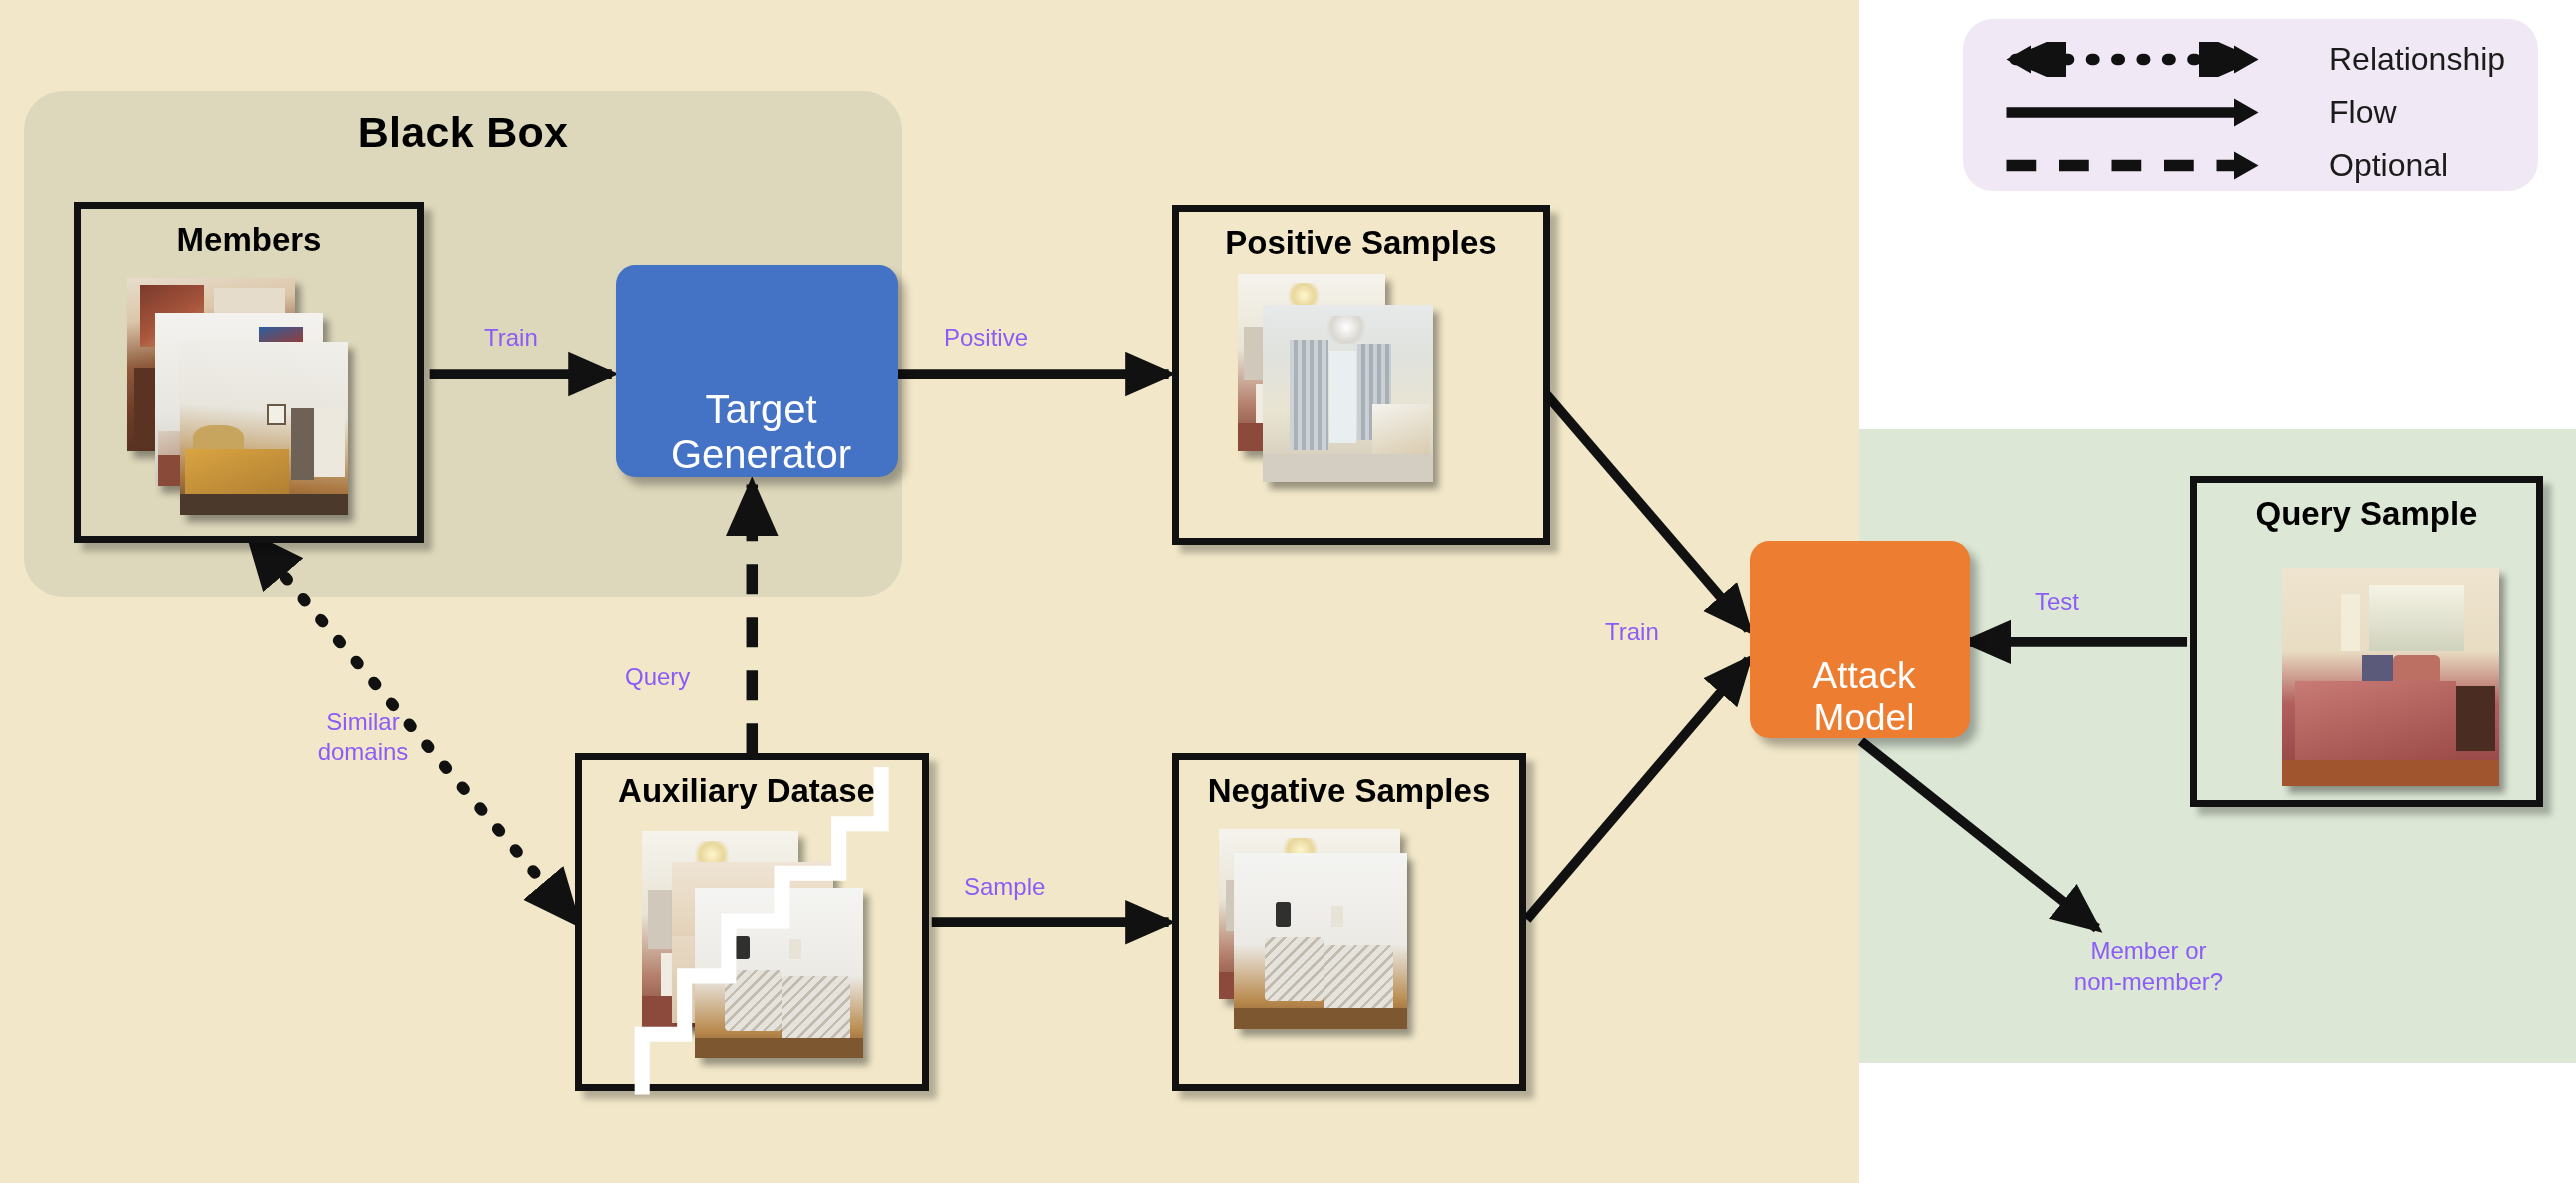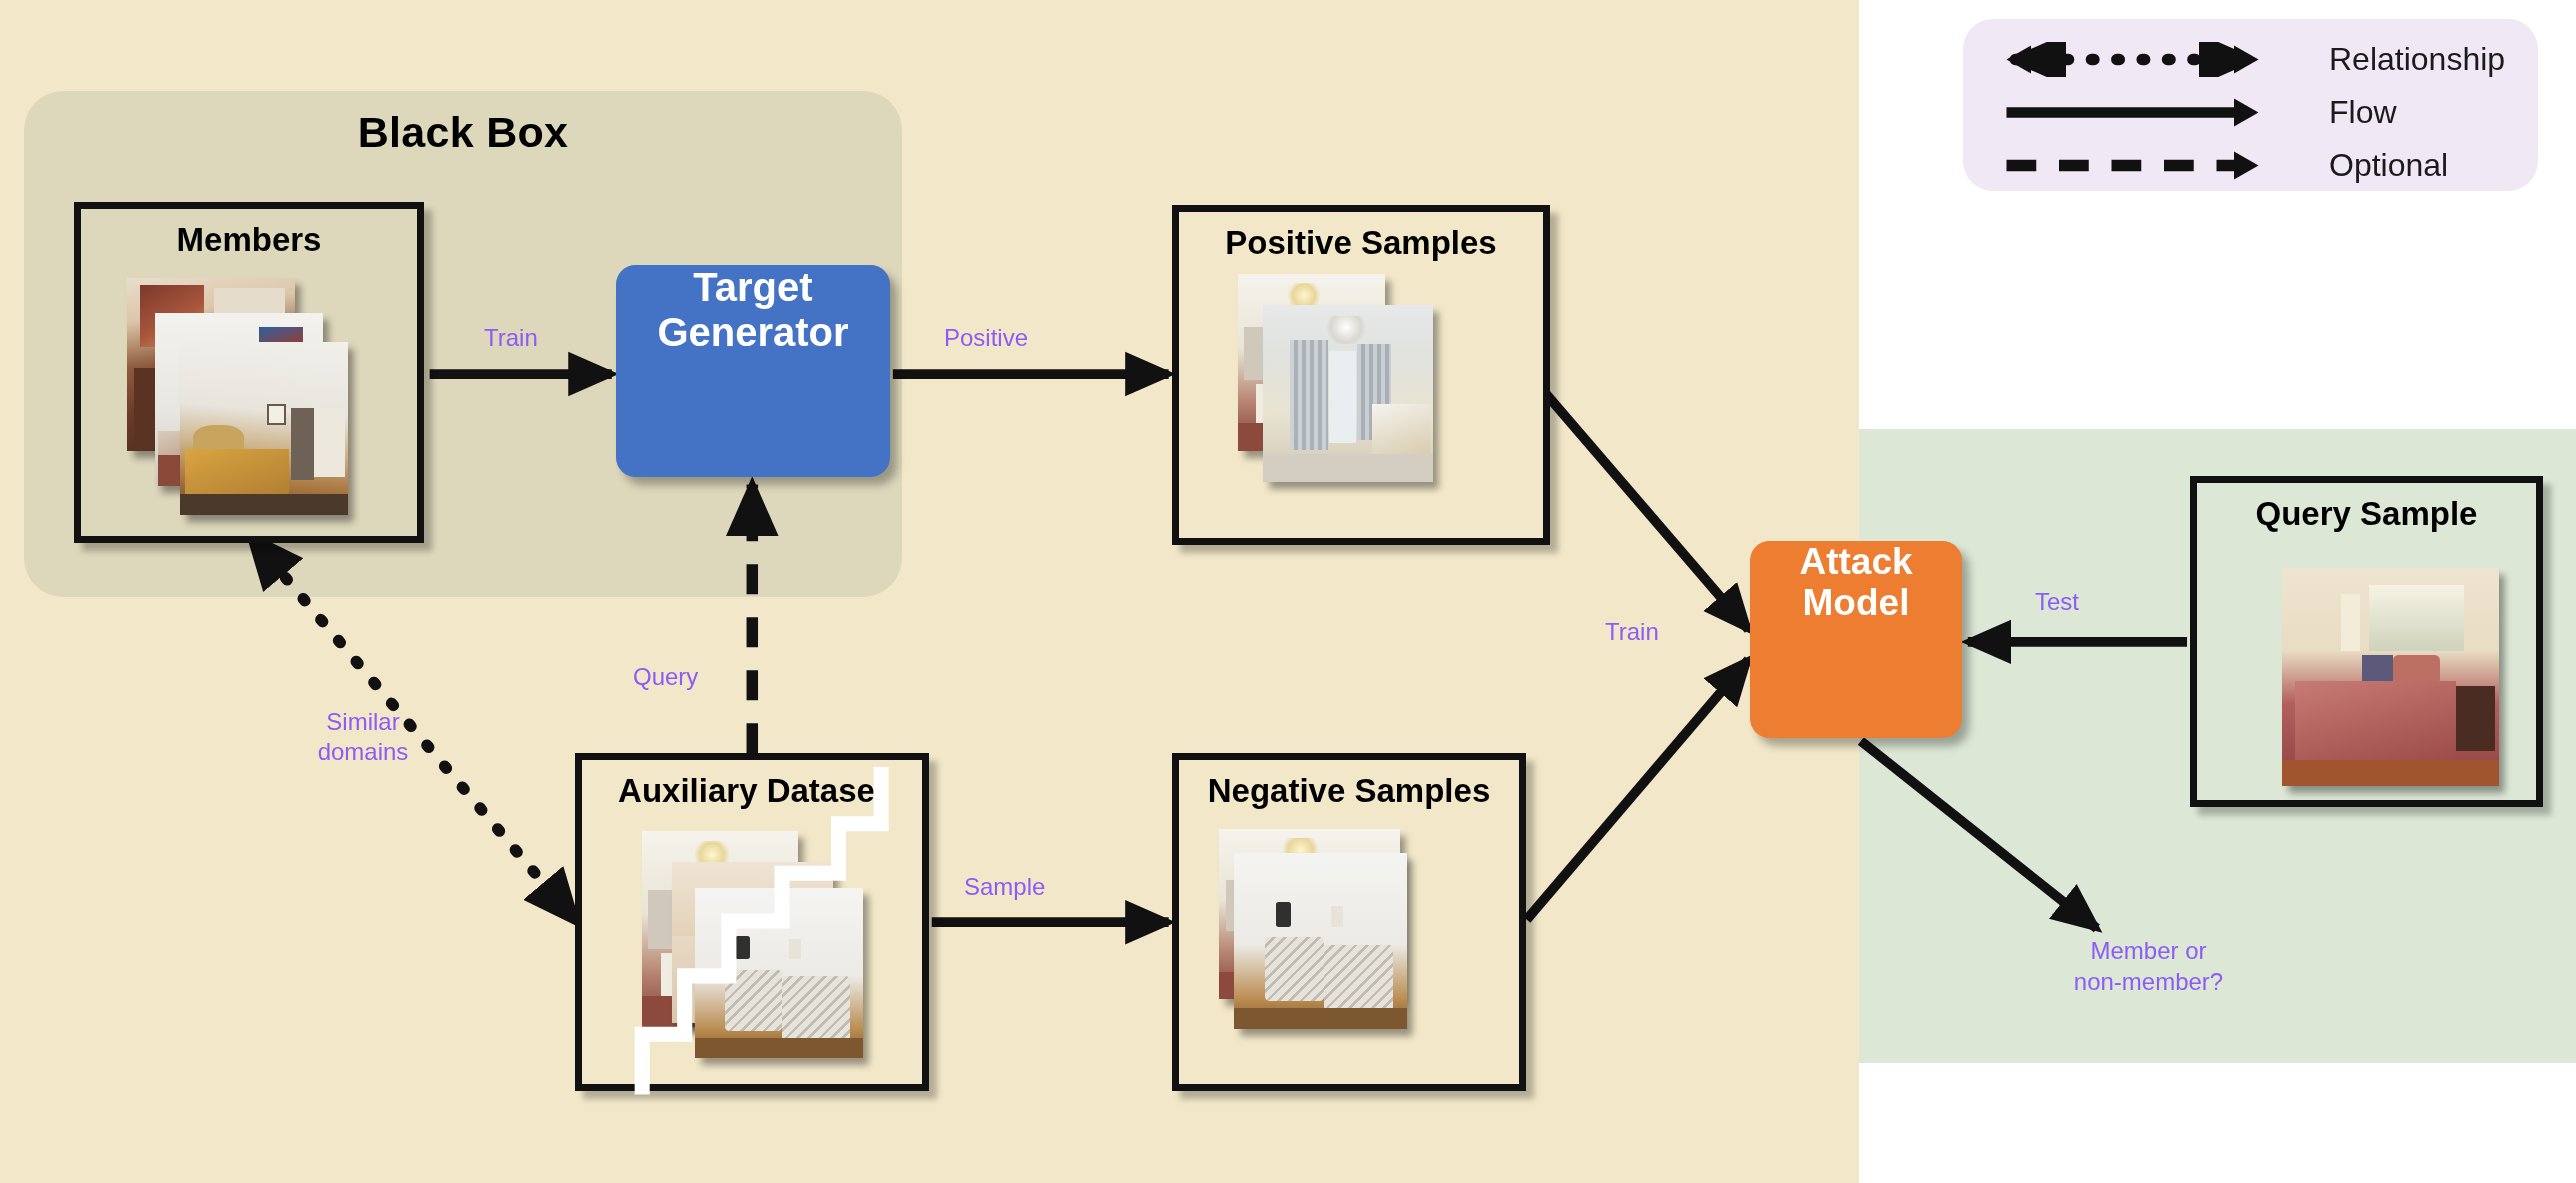--- a/index.html
+++ b/index.html
@@ -88,23 +88,23 @@
   .pH{background:linear-gradient(180deg,#efe4cf 0%,#e8dcc3 38%,#b2605e 62%,#8e4140 100%);}
   .pH .w1{left:40%;top:8%;width:44%;height:30%;background:linear-gradient(180deg,#f6f3e4,#cfd2bd);}
   .pH .w2{left:27%;top:12%;width:9%;height:26%;background:#f3ecd8;}
   .pH .w3{left:37%;top:40%;width:14%;height:12%;background:#5b5a7a;}
   .pH .w4{left:51%;top:40%;width:22%;height:13%;background:#bc6f63;border-radius:5.3px;}
   .pH .w5{left:6%;top:52%;width:74%;height:38%;background:linear-gradient(165deg,#c87a74,#9c4b48);}
   .pH .w6{left:80%;top:54%;width:18%;height:30%;background:#4a2c23;}
   .pH .w7{left:0;top:88%;width:100%;height:12%;background:#a0552f;}
 
   
-  .node{position:absolute;border-radius:19.4px;color:#fff;font-weight:bold;
-        display:flex;align-items:flex-start;justify-content:center;text-align:center;
-        line-height:1.12;box-shadow:7px 8px 8px rgba(0,0,0,.3);}
+  .node{position:absolute;border-radius:19.4px;color:#fff;font-weight:normal;
+        display:flex;align-items:flex-end;justify-content:center;text-align:center;
+        line-height:1.12;box-shadow:7px 8px 8px rgba(0,0,0,.3);padding-left:8px;}
   #target-generator{left:616px;top:265px;width:274px;height:212px;background:#4472c4;font-size:40px;}
   #attack-model{left:1750px;top:541px;width:212px;height:197px;background:#ed7d31;font-size:37px;}
 
   
   .lbl{position:absolute;font-size:24px;color:#8b5cf6;white-space:pre;}
   .lbl.c{text-align:center;}
 
   
   .lg-row{position:absolute;display:flex;align-items:center;}
   .lg-text{font-size:32px;color:#1b1b1b;}
@@ -255,21 +255,21 @@
         <i class="w3"></i>
         <i class="w4"></i>
       <i class="w5"></i>
         <i class="w6"></i>
         <i class="w7"></i>
     </div>
   </div>
 
   <div class="abs lbl" style="left:484px;top:324px;">Train</div>
   <div class="abs lbl" style="left:944px;top:324px;">Positive</div>
-  <div class="abs lbl" style="left:625px;top:663px;margin-left:8px;">Query</div>
+  <div class="abs lbl" style="left:625px;top:663px;">Query</div>
   <div class="abs lbl c" style="left:248px;top:707px;width:230px;line-height:1.25;">Similar
 domains</div>
   <div class="abs lbl" style="left:964px;top:873px;">Sample</div>
   <div class="abs lbl" style="left:1605px;top:618px;">Train</div>
   <div class="abs lbl" style="left:2035px;top:588px;">Test</div>
   <div class="abs lbl c" style="left:1945px;top:935px;width:407px;line-height:1.3;">Member or
 non-member?</div>
 
   <div class="lg-row" style="left:2000px;top:35px;width:513px;height:49px;">
     <svg width="265" height="35" viewBox="0 0 300 40">

